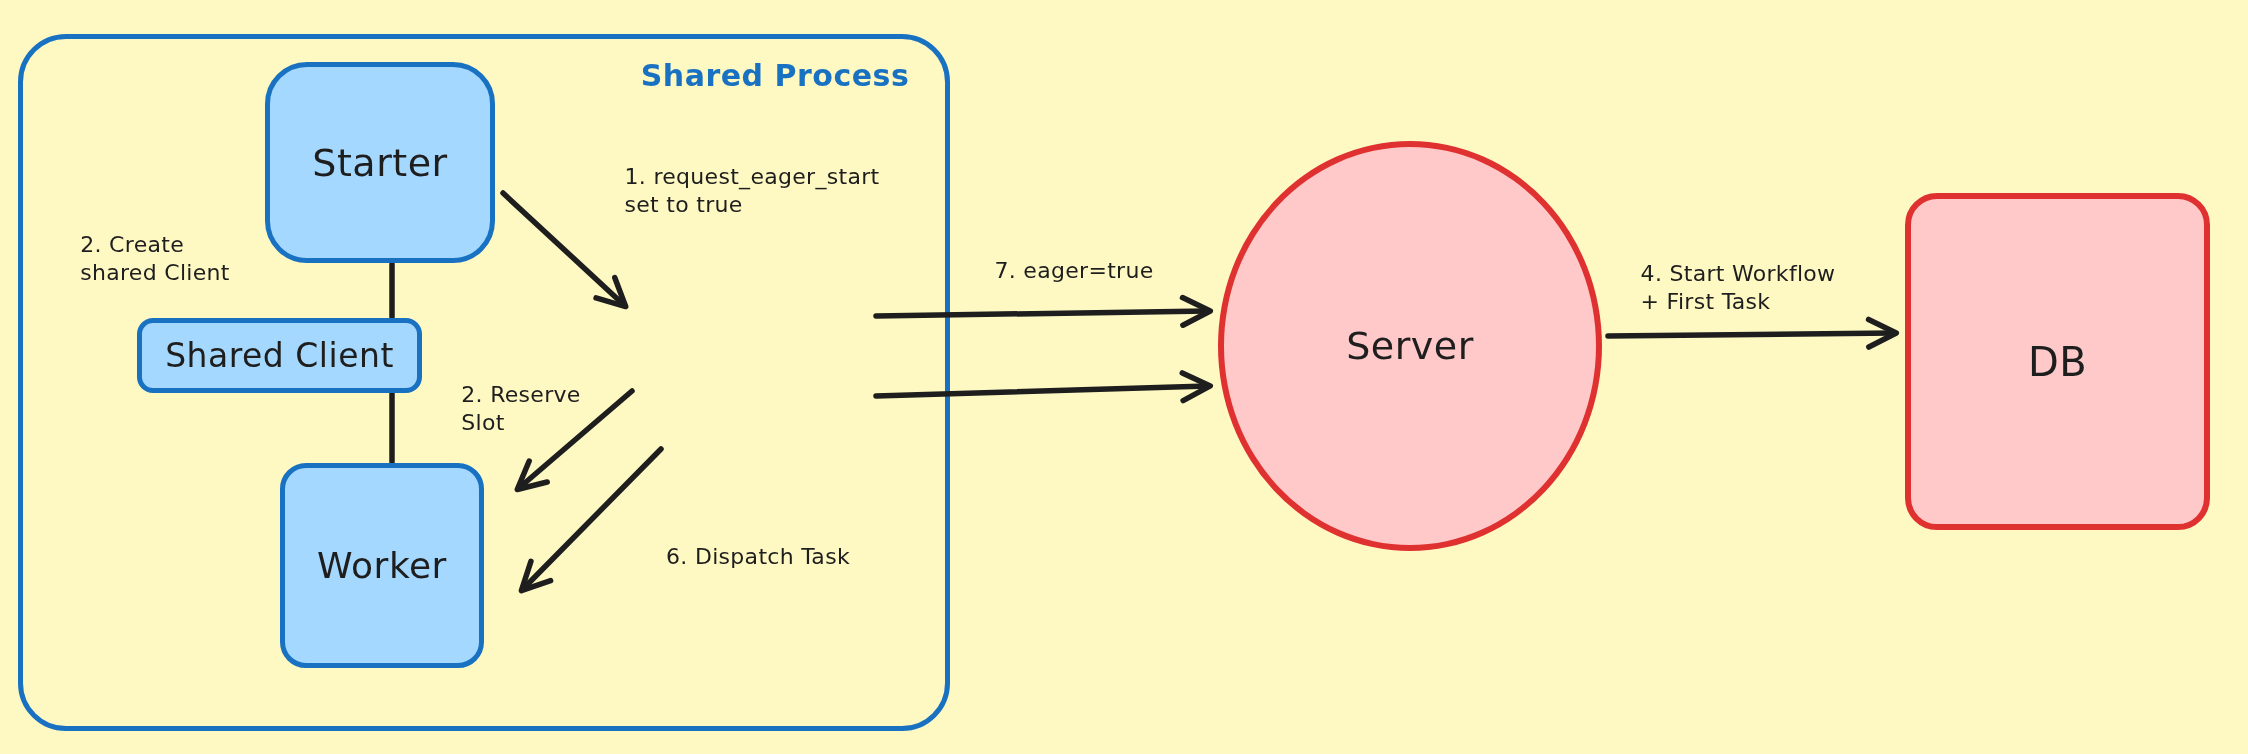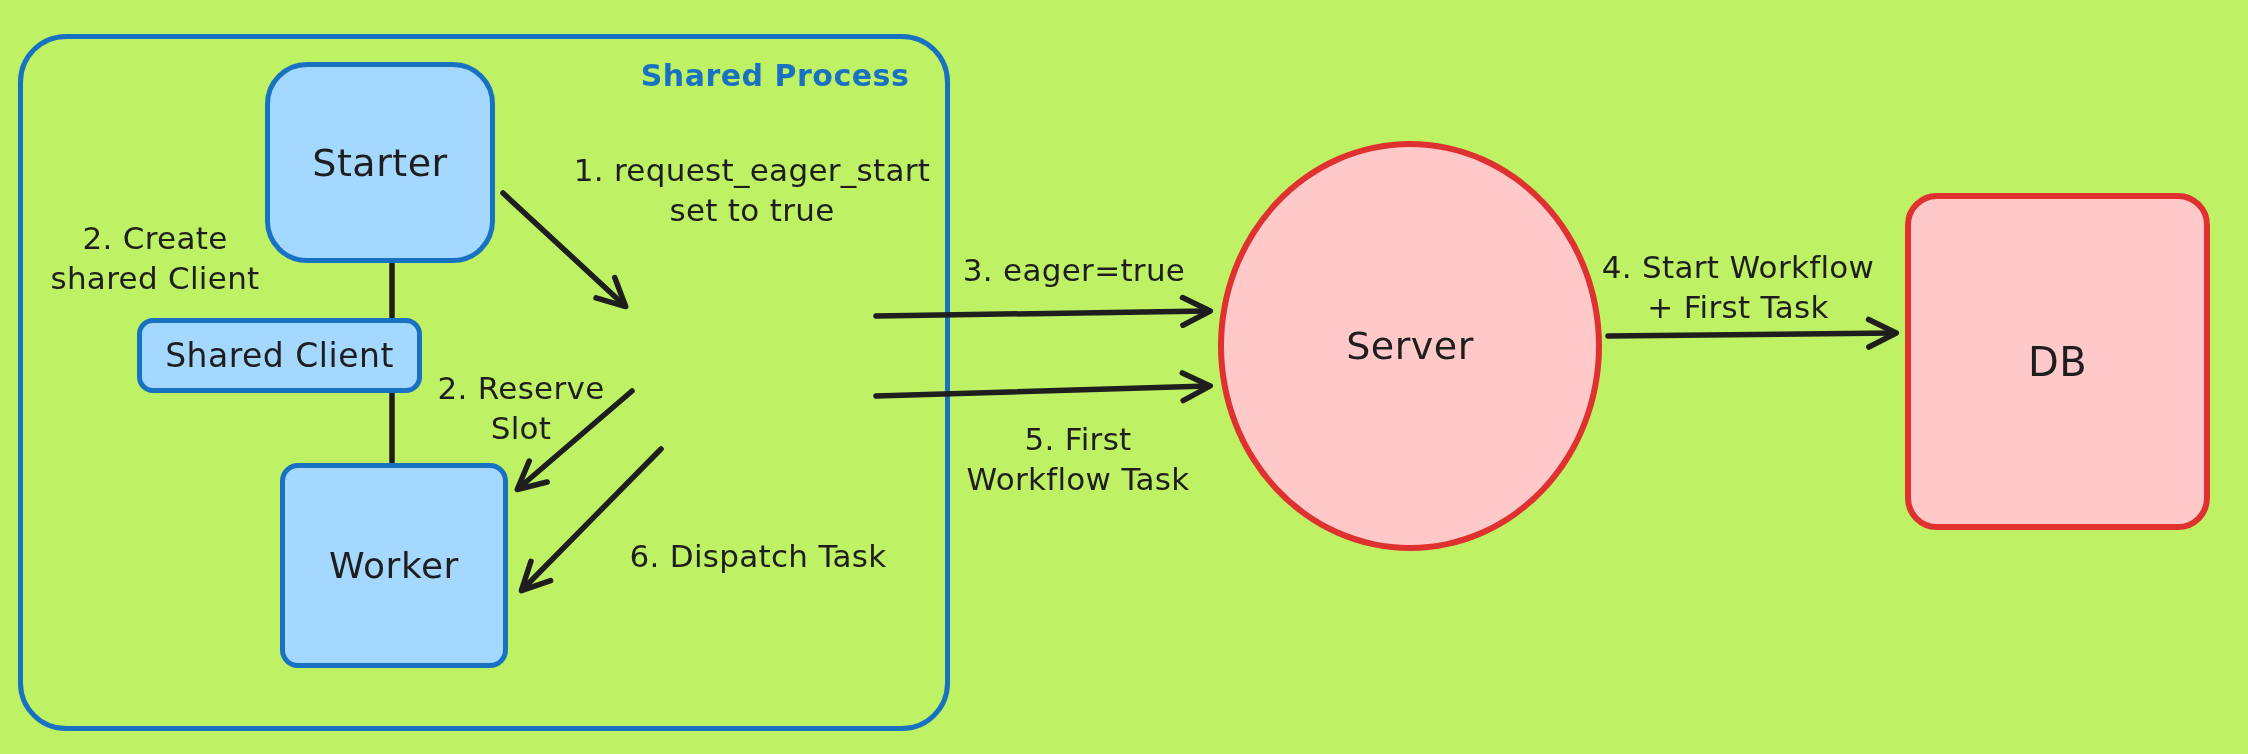--- a/index.html
+++ b/index.html
@@ -5,21 +5,21 @@
   html, body {
     margin: 0;
     padding: 0;
     background: #ffffff;
     font-family: "DejaVu Sans", "Liberation Sans", sans-serif;
   }
   #canvas {
     position: relative;
     width: 2248px;
     height: 754px;
-    background: #bef264;
+    background: #fef9c3;
     overflow: hidden;
   }
   .abs { position: absolute; }
 
   
   .node {
     position: absolute;
     display: flex;
     align-items: center;
     justify-content: center;
@@ -48,33 +48,32 @@
     width: 300px;
     text-align: center;
     color: #1971c2;
     font-size: 30px;
     font-weight: 600;
     letter-spacing: 0.5px;
   }
 
   #starter-node  { left: 265px; top:  62px; width: 230px; height: 201px; border-radius: 42px; font-size: 38px; }
   #shared-client-node { left: 137px; top: 318px; width: 285px; height: 75px; border-radius: 16px; font-size: 33px; }
-  #worker-node   { left: 280px; top: 463px; width: 228px; height: 205px; border-radius: 18px; font-size: 36px; }
+  #worker-node   { left: 280px; top: 463px; width: 204px; height: 205px; border-radius: 26px; font-size: 36px; }
   #sdk-node      { left: 635px; top: 252px; width: 228px; height: 200px; border-radius: 42px; font-size: 40px; }
   #server-node   { left: 1218px; top: 141px; width: 384px; height: 410px; border-radius: 50%; font-size: 38px; }
   #db-node       { left: 1905px; top: 193px; width: 305px; height: 337px; border-radius: 32px; font-size: 40px; }
 
   
   .annotation {
     position: absolute;
     transform: translate(-50%, -50%);
-    text-align: center;
     white-space: pre-line;
     color: #1e1e1e;
-    font-size: 31px;
+    font-size: 22px;
     font-weight: 500;
     line-height: 1.28;
     letter-spacing: 0.3px;
   }
   #ann-create-client    { left: 155px;  top: 259px; }
   #ann-request-eager    { left: 752px;  top: 191px; }
   #ann-reserve-slot     { left: 521px;  top: 409px; }
   #ann-eager-true       { left: 1074px; top: 271px; }
   #ann-first-wf-task    { left: 1078px; top: 460px; }
   #ann-dispatch-task    { left: 758px;  top: 557px; }
@@ -143,23 +142,21 @@
 
   <div class="annotation" id="ann-create-client">2. Create
 shared Client</div>
 
   <div class="annotation" id="ann-request-eager">1. request_eager_start
 set to true</div>
 
   <div class="annotation" id="ann-reserve-slot">2. Reserve
 Slot</div>
 
-  <div class="annotation" id="ann-eager-true">3. eager=true</div>
+  <div class="annotation" id="ann-eager-true">7. eager=true</div>
 
   <div class="annotation" id="ann-start-workflow">4. Start Workflow
 + First Task</div>
 
-  <div class="annotation" id="ann-first-wf-task">5. First
-Workflow Task</div>
 
   <div class="annotation" id="ann-dispatch-task">6. Dispatch Task</div>
 
 </div>
 
 </body></html>

